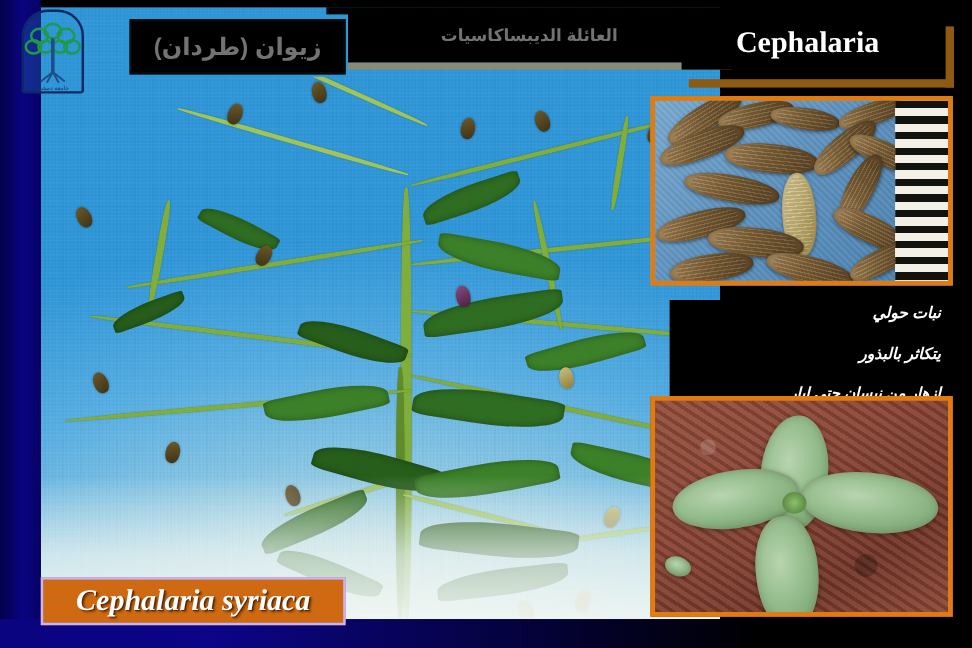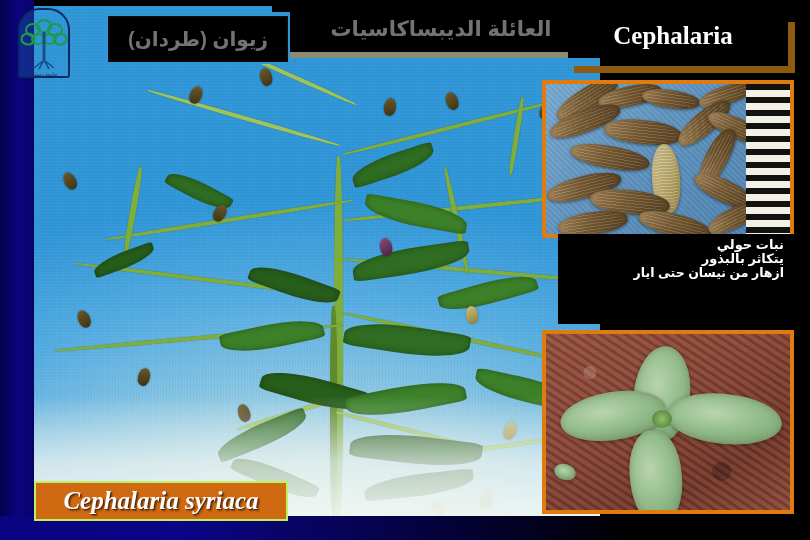--- a/index.html
+++ b/index.html
@@ -65,21 +65,21 @@
   .plate{
     position:absolute;background:#000;
     display:flex;align-items:center;justify-content:center;
     color:#737373;white-space:nowrap;
   }
   .plate-shadow{
     position:absolute;background:#9a8a63;opacity:.85;
   }
   .plate-family-ar{
     left:272px;top:6px;width:338px;height:46px;
-    font-size:21px;font-weight:700;letter-spacing:0;
+    font-size:14px;font-weight:700;letter-spacing:0;
     direction:rtl;
   }
   .plate-family-ar-shadow{left:272px;top:52px;width:338px;height:6px;}
   .plate-latin{
     left:568px;top:14px;width:210px;height:44px;
     font-family:"Liberation Serif","DejaVu Serif",serif;
     font-size:25px;font-weight:700;color:#ffffff;
   }
   .plate-latin-frame{
     position:absolute;left:574px;top:22px;width:214px;height:44px;
@@ -158,33 +158,33 @@
     background:radial-gradient(70% 60% at 40% 40%,#b9d4b0 0%,#9cc294 45%,#7da875 100%);
     box-shadow:0 1px 4px rgba(0,0,0,.35), inset 0 0 6px rgba(90,40,40,.25);
   }
   .seedling-center{
     position:absolute;width:20px;height:18px;border-radius:50%;
     background:radial-gradient(circle,#8cc06d 0%,#5f8c44 70%,#41602e 100%);
   }
 
   
   .note-block{
-    position:absolute;left:558px;top:234px;width:240px;height:90px;
+    position:absolute;left:558px;top:250px;width:240px;height:90px;
     background:#000;color:#fff;direction:rtl;text-align:right;
     padding:4px 14px 4px 6px;box-sizing:border-box;
-    display:flex;flex-direction:column;justify-content:flex-start;
+    display:flex;flex-direction:column;justify-content:space-between;font-style:italic;
   }
   .note-line{font-size:13px;font-weight:700;line-height:1.1;}
   .note-line.wide{font-size:12.5px;}
 
   
   .caption-band{
     position:absolute;left:34px;top:481px;width:254px;height:40px;
     background:#d06a12;
-    border:2px solid #bef264;
+    border:2px solid #c4b5fd;
     display:flex;align-items:center;justify-content:center;
     box-sizing:border-box;
   }
   .caption-text{
     font-family:"Liberation Serif","DejaVu Serif",serif;
     font-style:italic;font-weight:700;font-size:25px;color:#ffffff;
     text-shadow:1px 1px 0 #5a2b04, 2px 2px 2px rgba(0,0,0,.45);
     white-space:nowrap;
   }
 </style>

